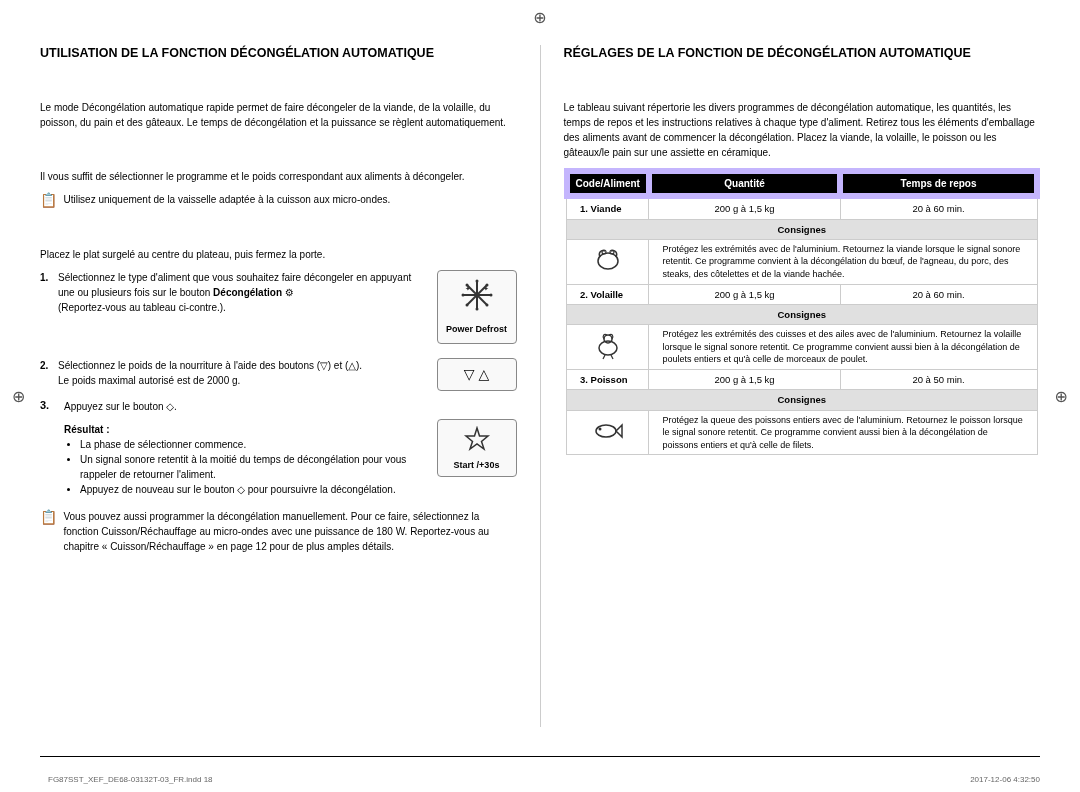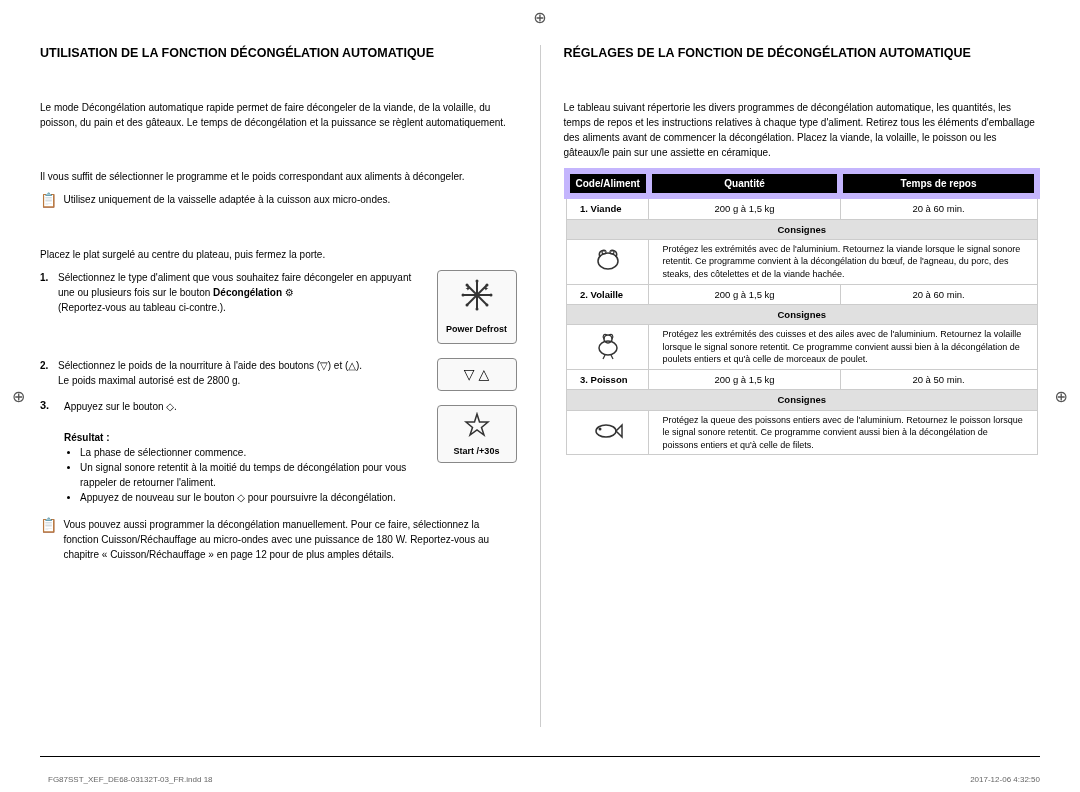--- a/index.html
+++ b/index.html
@@ -175,31 +175,31 @@
       font-size: 14px;
     }
 
     .start-btn {
       border: 1.5px solid #888;
       border-radius: 4px;
       padding: 6px 8px;
       text-align: center;
       font-size: 9px;
       background: #f9f9f9;
-      margin-top: 6px;
+      margin-top: 20px;
     }
 
     .start-icon {
       font-size: 16px;
       display: block;
       margin-bottom: 2px;
     }
 
     .result-section {
-      margin-top: 16px;
+      margin-top: 8px;
     }
 
     .result-label {
       font-weight: bold;
       font-size: 10px;
     }
 
     .result-list {
       list-style: disc;
       padding-left: 16px;
@@ -375,21 +375,21 @@
         </div>
       </div>
 
       <div class="step-item">
         <span class="step-number">2.</span>
         <div class="step-content">
           <div class="step-with-image">
             <div class="step-text-part">
               <span>Sélectionnez le poids de la nourriture à l'aide des boutons (▽) et (△).</span>
               <br>
-              <span>Le poids maximal autorisé est de 2800 g.</span>
+              <span>Le poids maximal autorisé est de 2000 g.</span>
             </div>
             <div class="button-illustration">
               <div class="btn-box-small">
                 <span class="arrow-icons">▽</span>
                 <span class="arrow-icons">△</span>
               </div>
             </div>
           </div>
         </div>
       </div>

